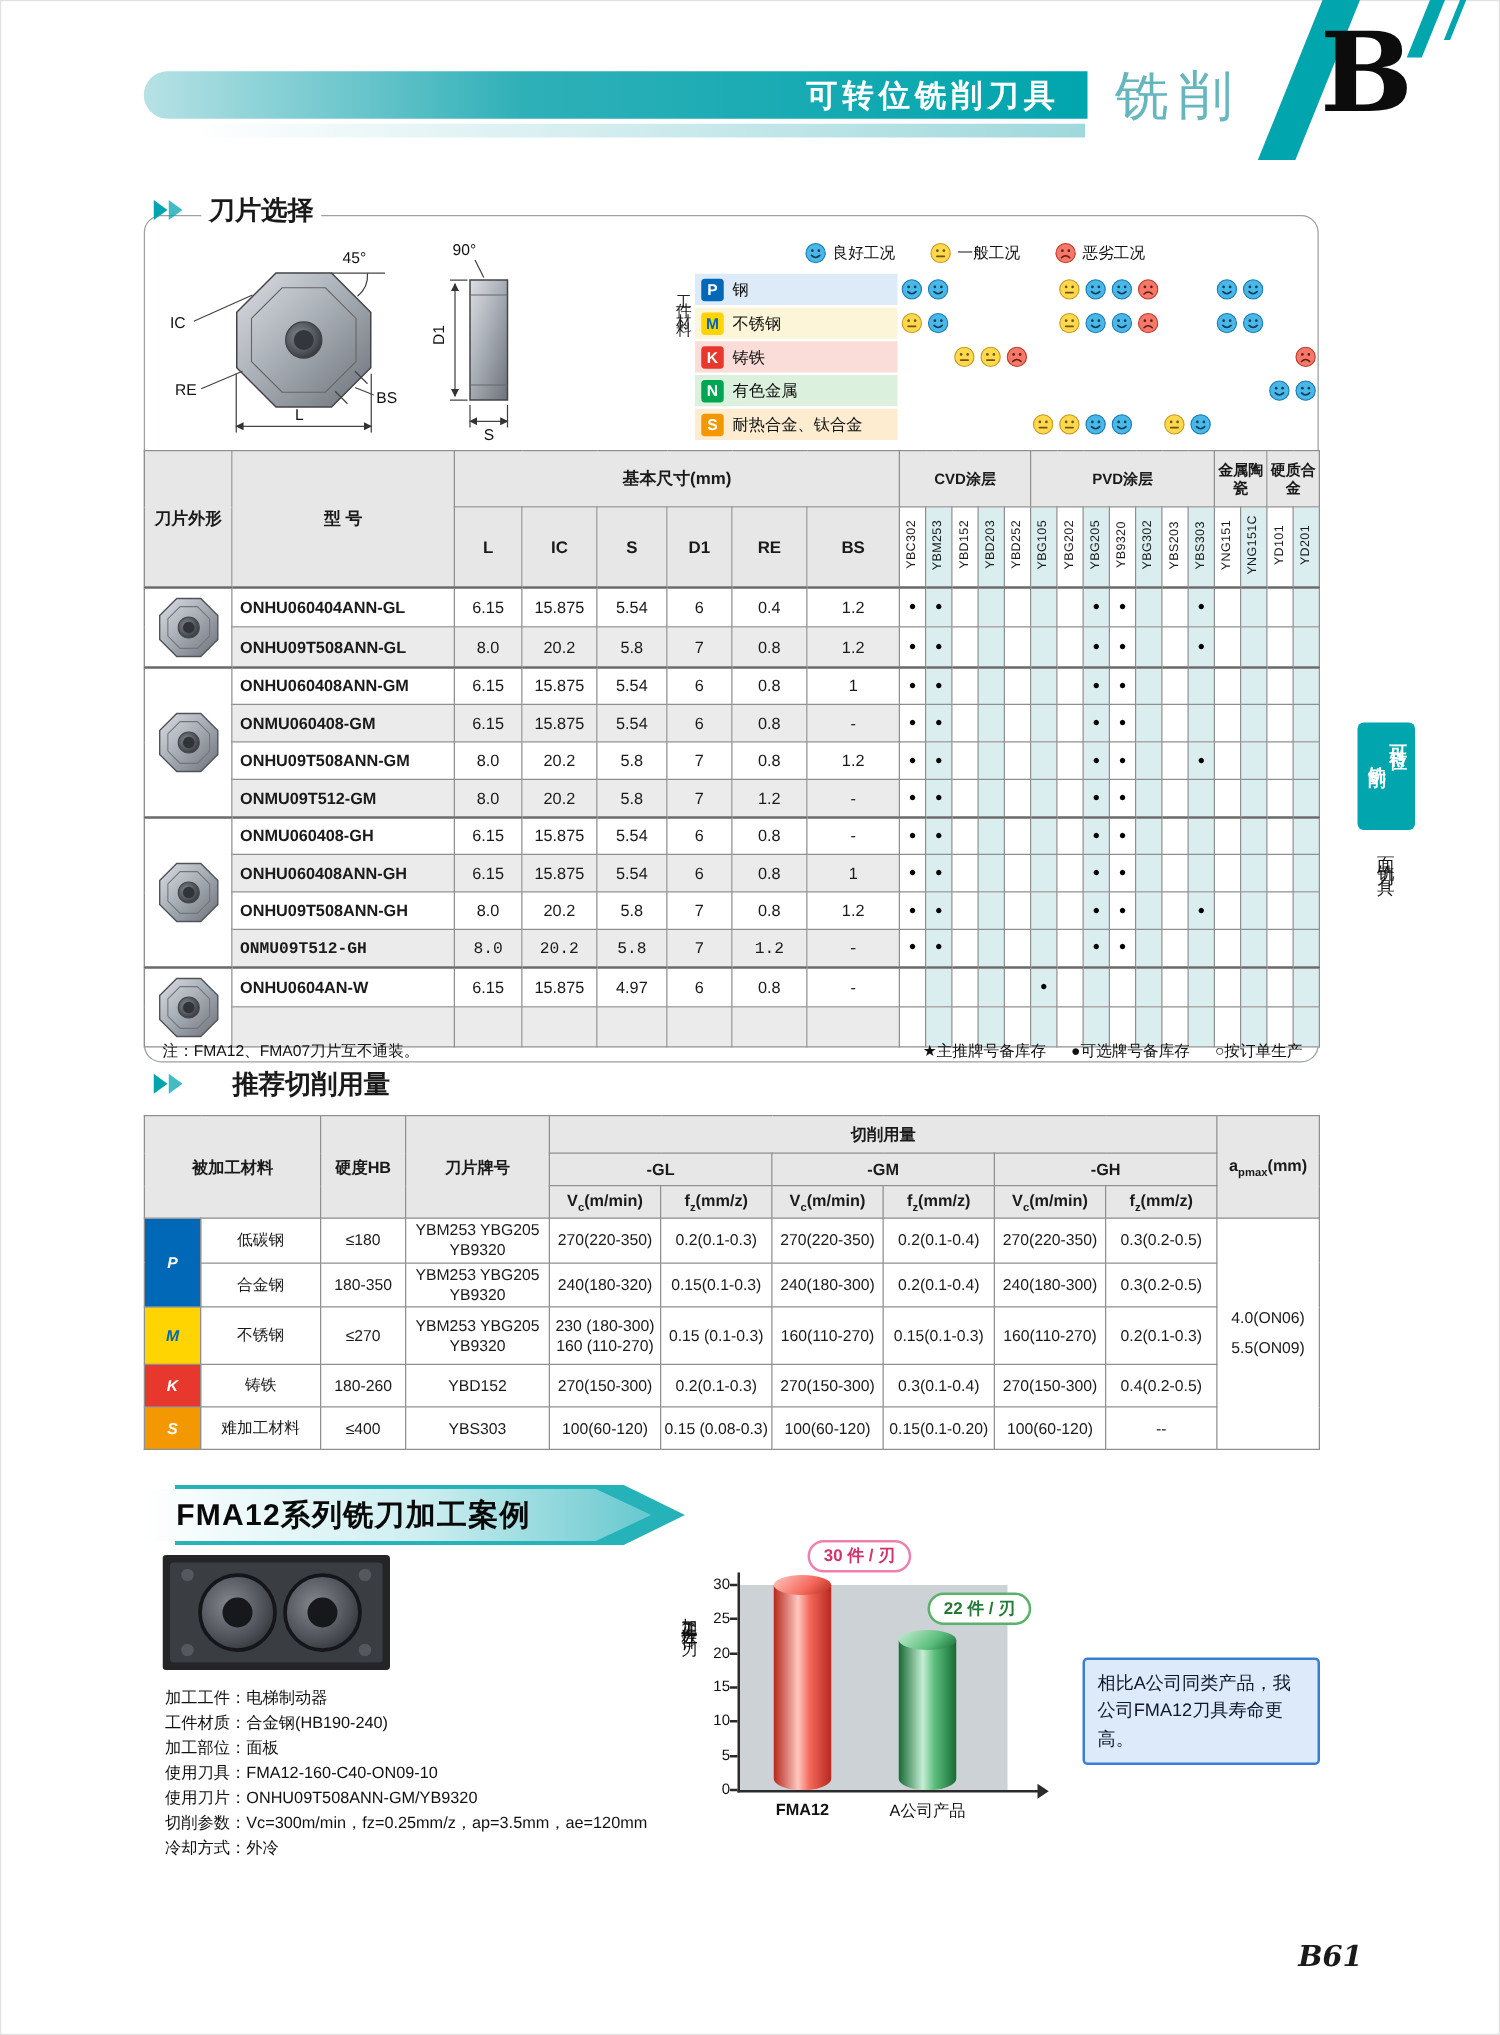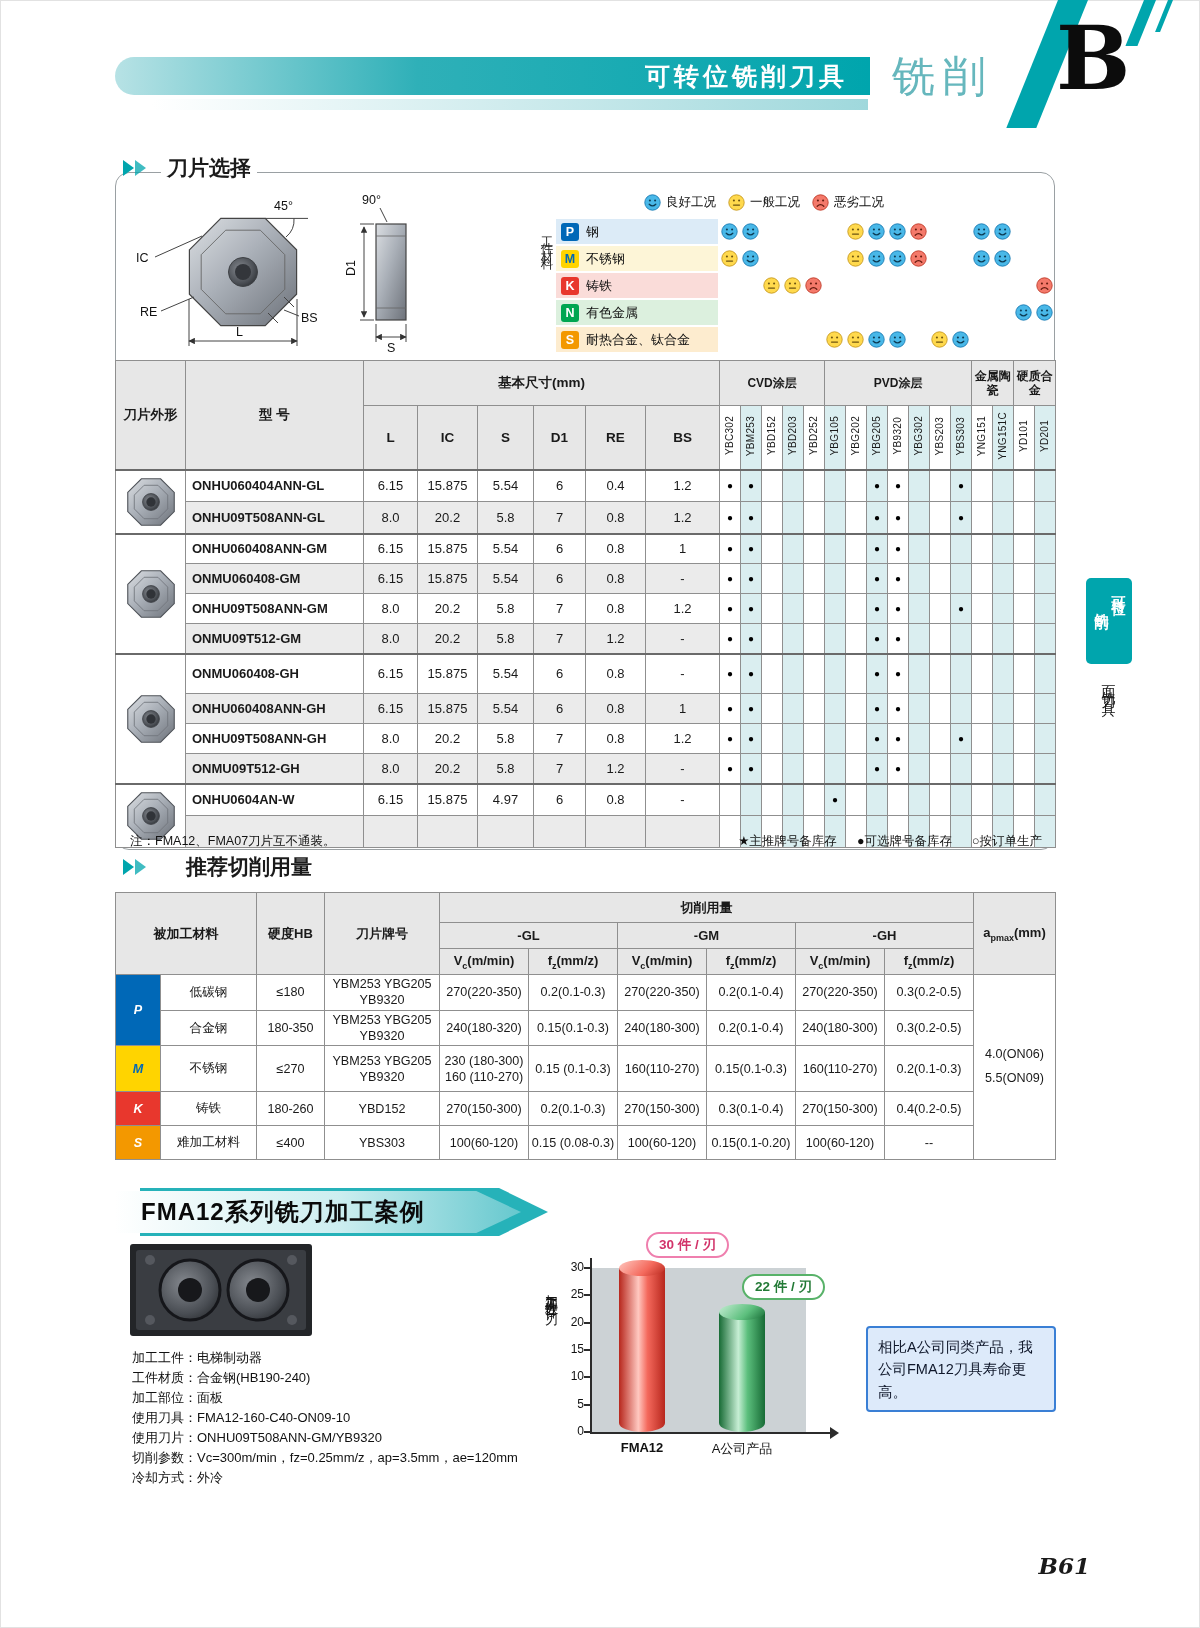--- a/index.html
+++ b/index.html
@@ -28,21 +28,21 @@
   .t1{left:122px;top:154px;text-align:right;}
   .t2{left:122px;top:853px;gap:28px;}
   .sec1-box{left:115px;top:172px;width:940px;height:678px;border:1px solid #9aa0a3;border-radius:14px;}
 
   
   .diagram{left:128px;top:184px;}
   .diagram text{font-size:12.5px;fill:#111;}
   .diagram .dim{stroke:#444;stroke-width:1;fill:none;}
 
   
-  .legend{left:644px;top:194px;display:flex;gap:12px;align-items:center;}
+  .legend{left:644px;top:194px;display:flex;gap:28px;align-items:center;}
   .lg-item{display:flex;align-items:center;gap:5px;}
   .lg-txt{font-size:12.5px;color:#111;}
   .matrix-side{left:538px;top:226px;writing-mode:vertical-rl;font-size:12.5px;letter-spacing:7px;color:#222;}
   .matrix{left:556px;top:218px;width:500px;height:135px;}
   .mat-row{position:absolute;left:0;width:500px;height:27px;}
   .mat-band{position:absolute;left:0;top:1px;width:162px;height:25px;display:flex;align-items:center;gap:7px;padding-left:5px;}
   .mat-letter{width:18px;height:18px;border-radius:3px;color:#fff;font-weight:bold;font-size:12.5px;
     display:flex;align-items:center;justify-content:center;flex:0 0 18px;}
   .mat-name{font-size:13px;color:#111;white-space:nowrap;}
   .face{position:absolute;top:5px;width:17px;height:17px;}
@@ -707,21 +707,21 @@
           <td class="gcell stripe dot">●</td>
           <td class="gcell dot">●</td>
           <td class="gcell stripe"></td>
           <td class="gcell"></td>
           <td class="gcell stripe"></td>
           <td class="gcell"></td>
           <td class="gcell stripe"></td>
           <td class="gcell"></td>
           <td class="gcell stripe"></td>
         </tr>
-        <tr class="gstart" style="height: 40px;">
+        <tr class="gstart" style="height: 30px;">
           <td class="shape-cell" rowspan="4"><svg width="56" height="56" viewBox="0 0 60 60">
               <polygon points="5.1,19.7 19.7,5.1 40.3,5.1 54.9,19.7 54.9,40.3 40.3,54.9 19.7,54.9 5.1,40.3" fill="url(#gMetal)" stroke="#50545a" stroke-width="1.2"></polygon>
               <polygon points="12.1,22.6 22.6,12.1 37.4,12.1 47.9,22.6 47.9,37.4 37.4,47.9 22.6,47.9 12.1,37.4" fill="none" stroke="#70747b" stroke-width="0.9"></polygon>
               <circle cx="30" cy="30" r="9" fill="url(#gHole)" stroke="#44474c"></circle>
               <circle cx="30" cy="30" r="5" fill="#303338"></circle>
             </svg></td>
           <td class="mcell">ONMU060408-GH</td>
           <td class="dcell">6.15</td>
           <td class="dcell">15.875</td>
           <td class="dcell">5.54</td>
@@ -788,21 +788,21 @@
           <td class="gcell stripe dot">●</td>
           <td class="gcell dot">●</td>
           <td class="gcell stripe"></td>
           <td class="gcell"></td>
           <td class="gcell stripe dot">●</td>
           <td class="gcell"></td>
           <td class="gcell stripe"></td>
           <td class="gcell"></td>
           <td class="gcell stripe"></td>
         </tr>
-        <tr style="height: 30px;">
+        <tr style="height: 30px; font-family: Liberation Mono, monospace;">
           <td class="mcell shade">ONMU09T512-GH</td>
           <td class="dcell shade">8.0</td>
           <td class="dcell shade">20.2</td>
           <td class="dcell shade">5.8</td>
           <td class="dcell shade">7</td>
           <td class="dcell shade">1.2</td>
           <td class="dcell shade">-</td>
           <td class="gcell dot">●</td>
           <td class="gcell stripe dot">●</td>
           <td class="gcell"></td>

